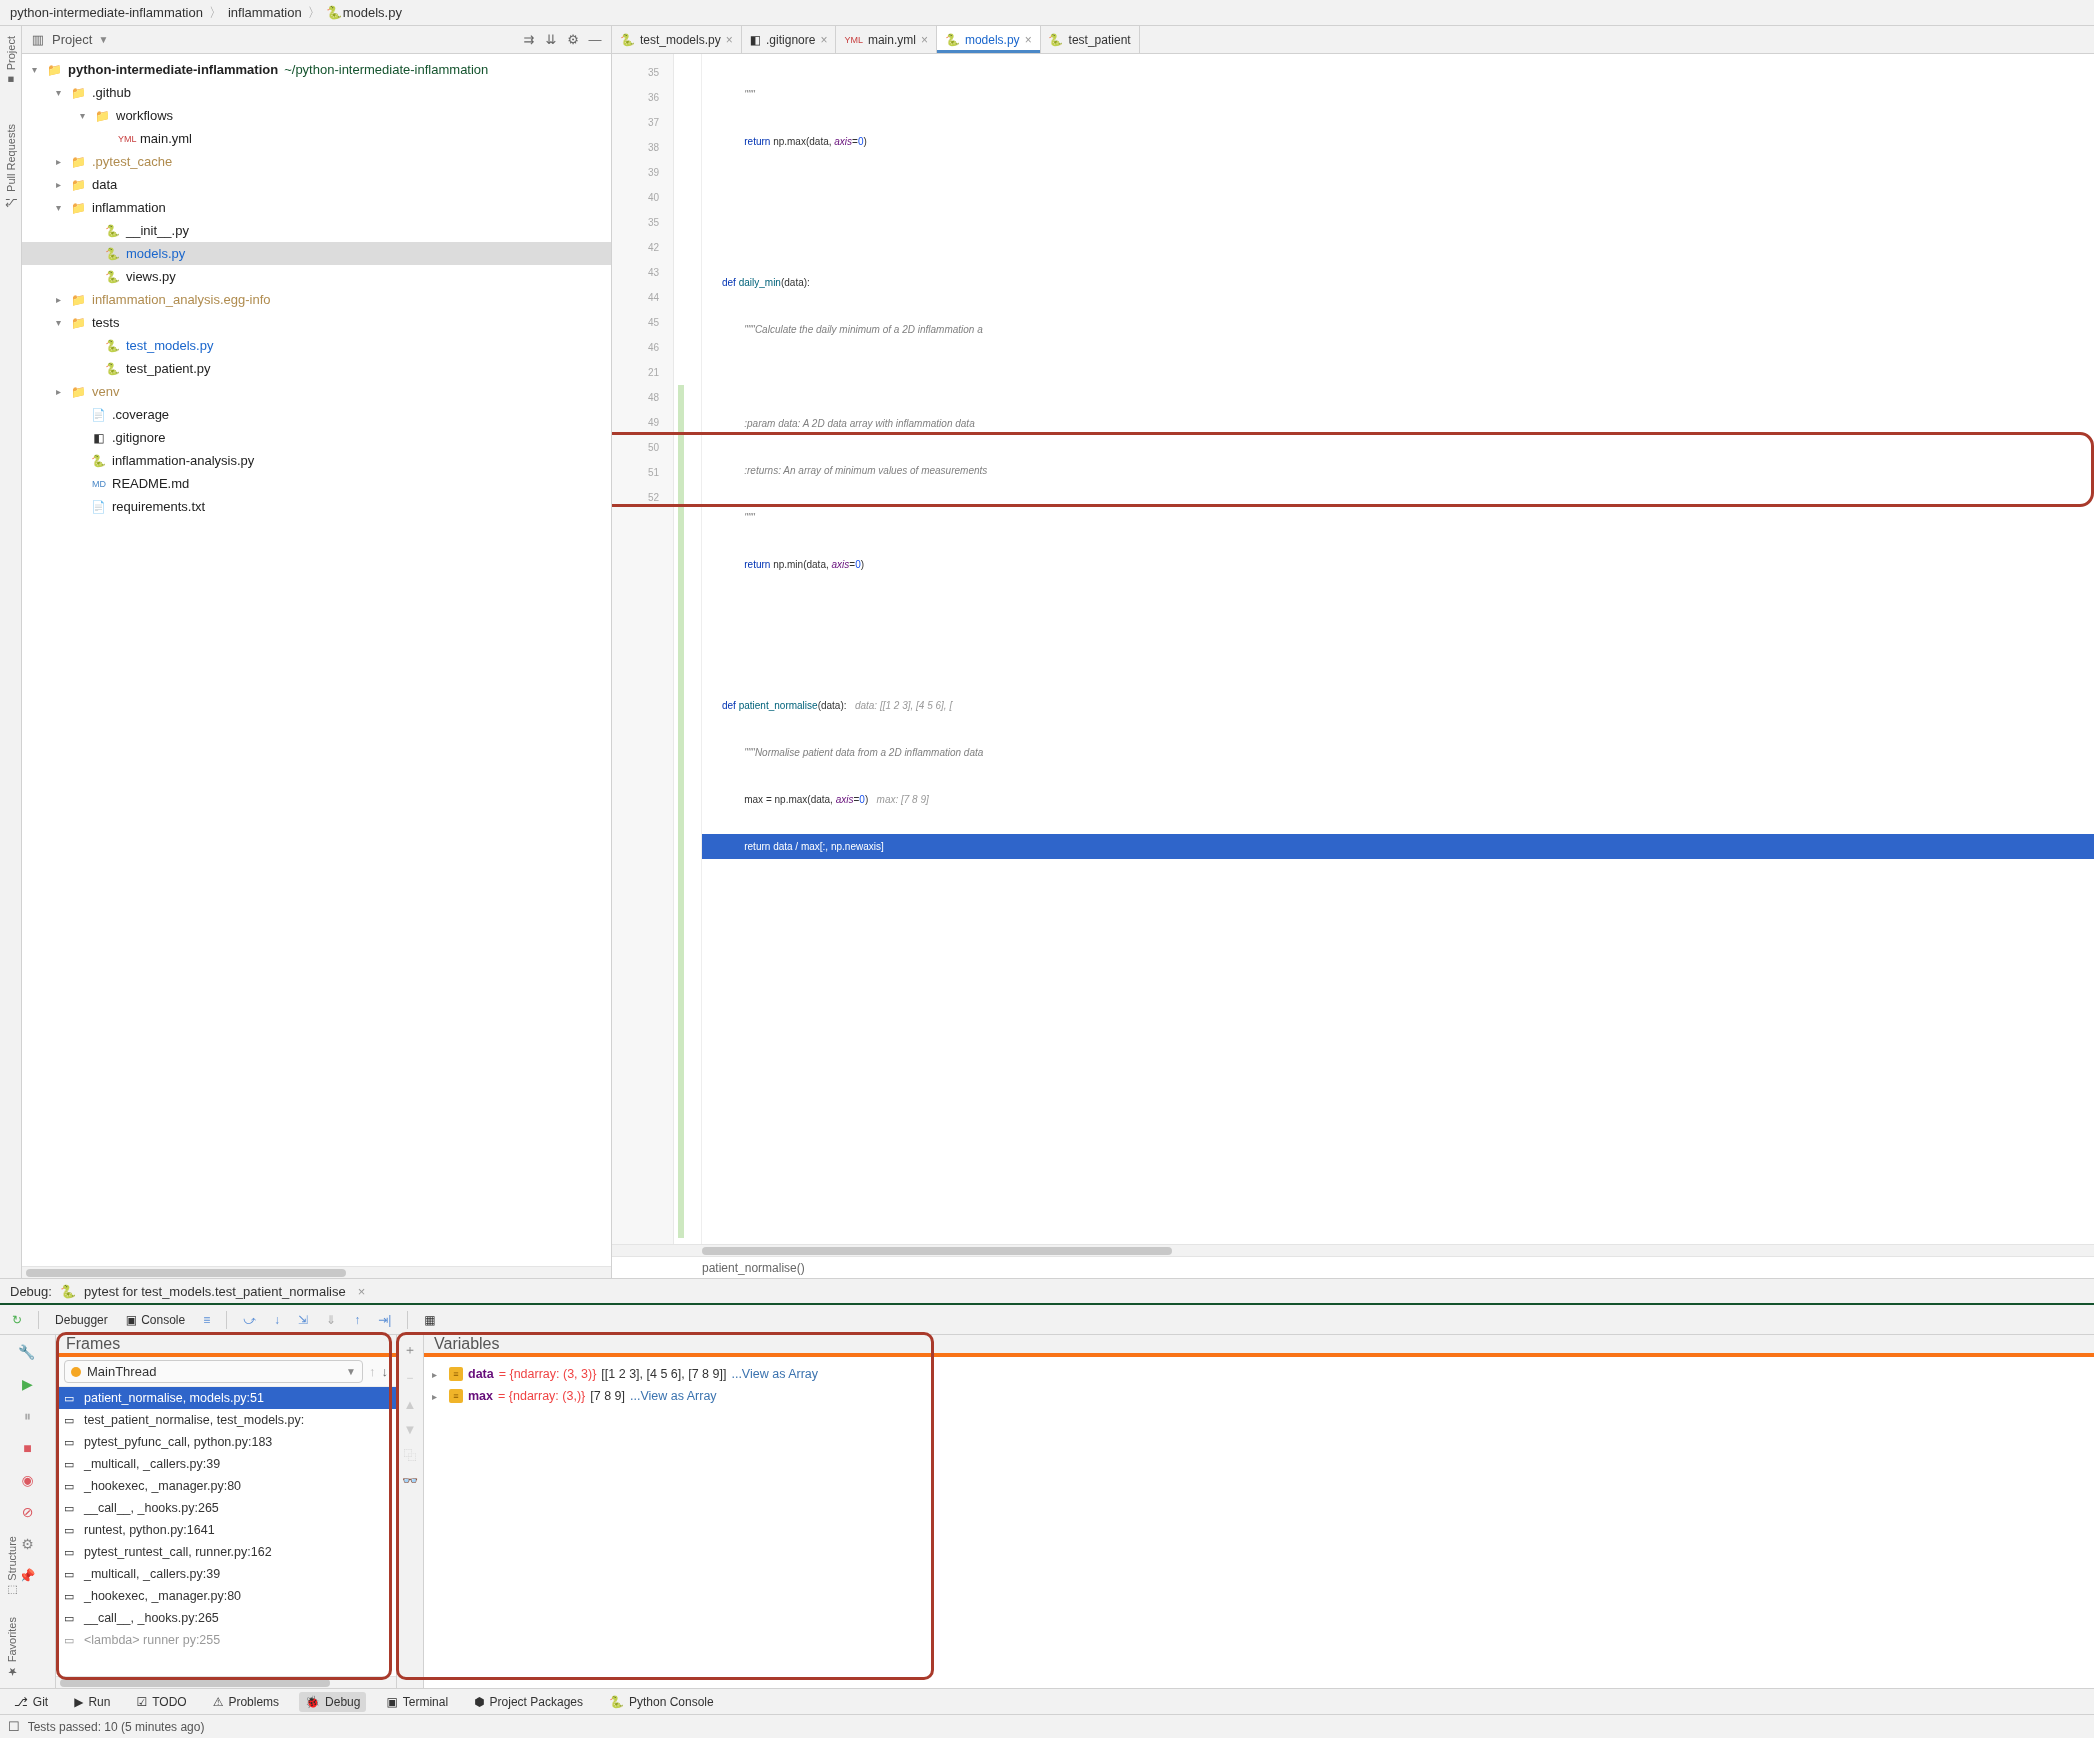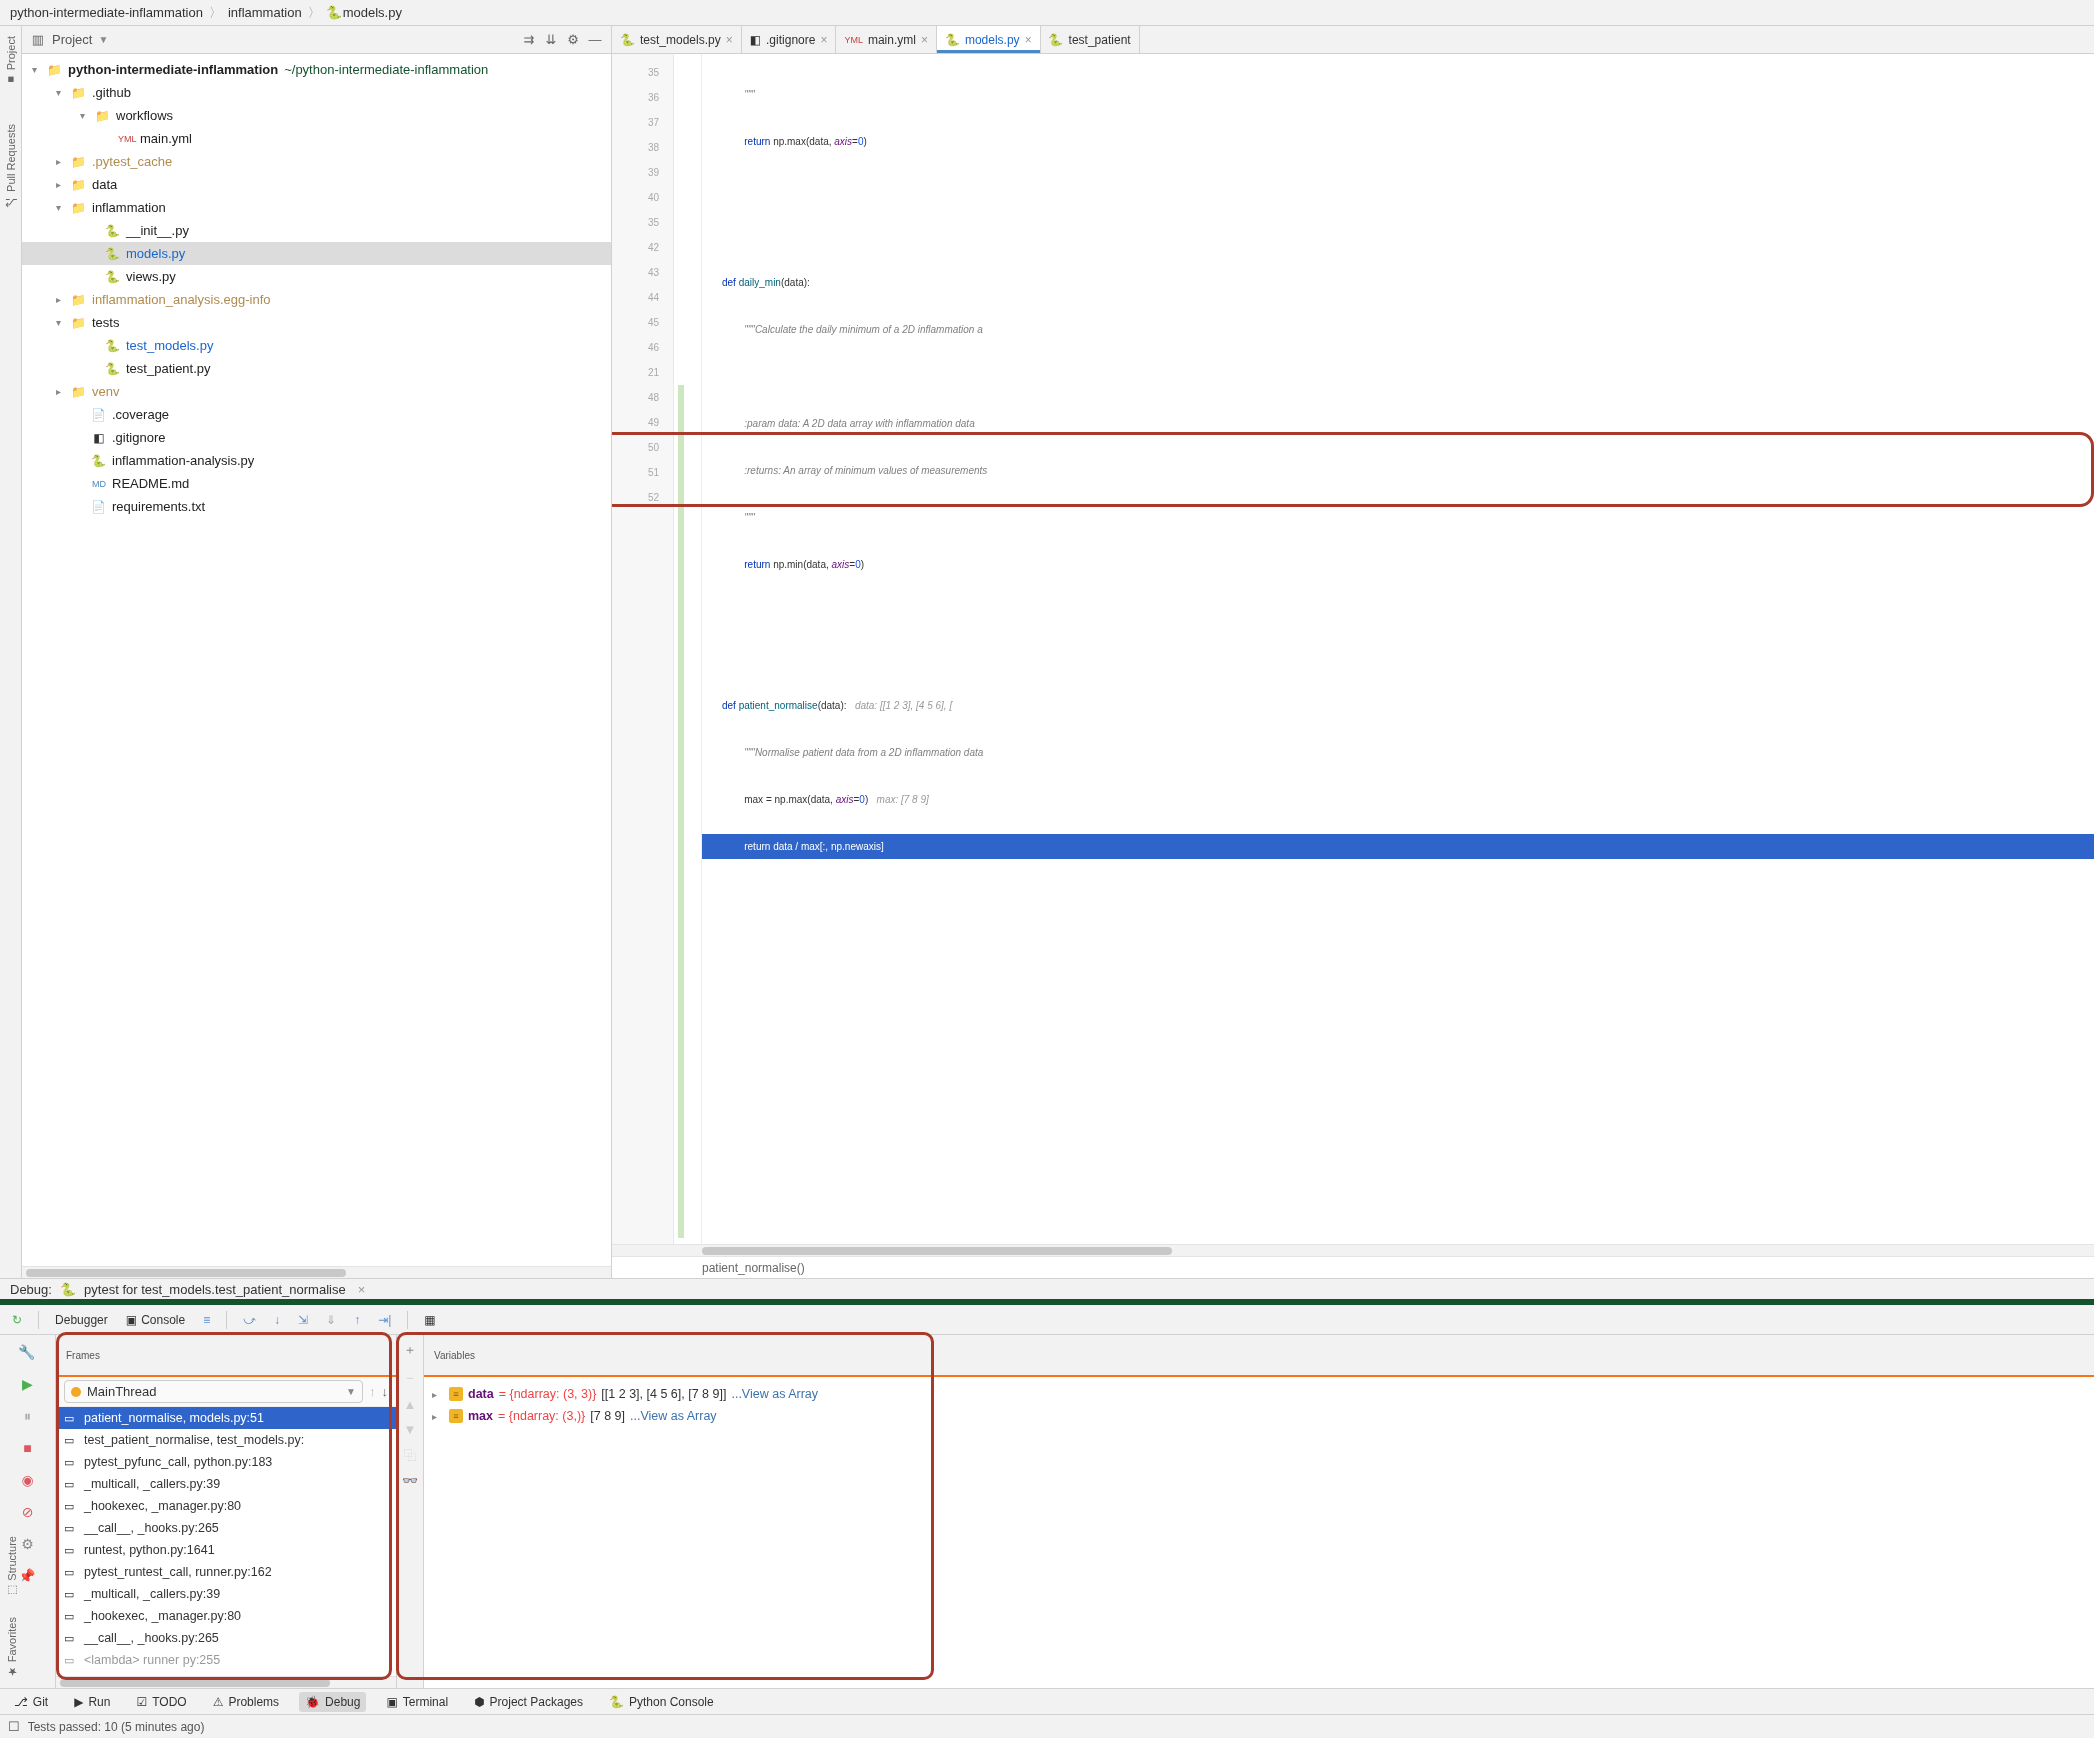--- a/index.html
+++ b/index.html
@@ -41,30 +41,30 @@
 .codeline.bp-line { background: #2f65ca; color: #fff; }
 .kw { color: #0033b3; font-weight: 400; }
 .fn { color: #00627a; }
 .str { color: #808080; font-style: italic; }
 .num { color: #1750eb; }
 .param { color: #660e7a; font-style: italic; }
 .hint { color: #999; font-style: italic; }
 .code-hl { border: 3px solid #a93a2b; border-radius: 14px; position: absolute; }
 .breadcrumb-bottom { height: 22px; border-top: 1px solid #e4e4e4; background:#fff; padding-left: 90px; font-size: 12px; color: #666; line-height:22px; }
 .debug-panel { border-top: 1px solid #d1d1d1; display: flex; flex-direction: column; height: 410px; }
-.debug-title { height: 26px; background: #f2f2f2; border-bottom: 6px solid #14532d; display: flex; align-items: center; padding: 0 10px; gap: 8px; }
+.debug-title { height: 26px; background: #f2f2f2; border-bottom: 2px solid #14532d; display: flex; align-items: center; padding: 0 10px; gap: 8px; }
 .debug-title .close { margin-left: 4px; color:#999; }
 .debug-toolbar { height: 30px; background: #f2f2f2; border-bottom: 1px solid #d1d1d1; display: flex; align-items: center; padding: 0 6px; gap: 6px; }
 .debug-toolbar .tbtn { padding: 3px 6px; border-radius: 3px; font-size: 12px; display:flex; align-items:center; gap:4px;}
 .debug-toolbar .sep { width:1px; height:18px; background:#ccc; margin:0 4px; }
 .debug-body { flex: 1; display: flex; }
 .debug-ctrl { width: 56px; background: #f2f2f2; border-right: 1px solid #d1d1d1; display:flex; flex-direction:column; align-items:center; padding-top:6px; gap:10px; }
 .debug-ctrl .cbtn { width:22px; height:22px; display:flex; align-items:center; justify-content:center; font-size:14px; }
 .frames-pane { width: 340px; display:flex; flex-direction:column; position:relative; }
-.pane-label { height: 42px; background:#f2f2f2; border-bottom:2px solid #f97316; padding:0 10px; display:flex; align-items:center; font-size:10px; color:#555; }
+.pane-label { height: 22px; background:#f2f2f2; border-bottom:4px solid #f97316; padding:0 10px; display:flex; align-items:center; font-size:16px; color:#555; }
 .thread-row { height: 30px; display:flex; align-items:center; padding:0 8px; gap:6px; border-bottom:1px solid #eee; background:#fafafa; }
 .thread-select { flex:1; border:1px solid #ccc; border-radius:4px; padding:3px 6px; display:flex; align-items:center; gap:6px; }
 .frame-list { flex:1; overflow:auto; }
 .frame { height:22px; display:flex; align-items:center; padding:0 8px; gap:6px; font-size:12.5px; }
 .frame.selected { background:#2f65ca; color:#fff; }
 .frame .ficon2 { width:14px; font-size:11px; }
 .vars-col { width:28px; background:#f2f2f2; border-left:1px solid #d1d1d1; border-right:1px solid #d1d1d1; display:flex; flex-direction:column; align-items:center; padding-top:6px; gap:10px; color:#888; }
 .vars-pane { flex:1; display:flex; flex-direction:column; position:relative; }
 .var-list { flex:1; padding:6px 8px; font-size:12.5px; }
 .var-row { display:flex; align-items:center; gap:5px; height:22px; }

